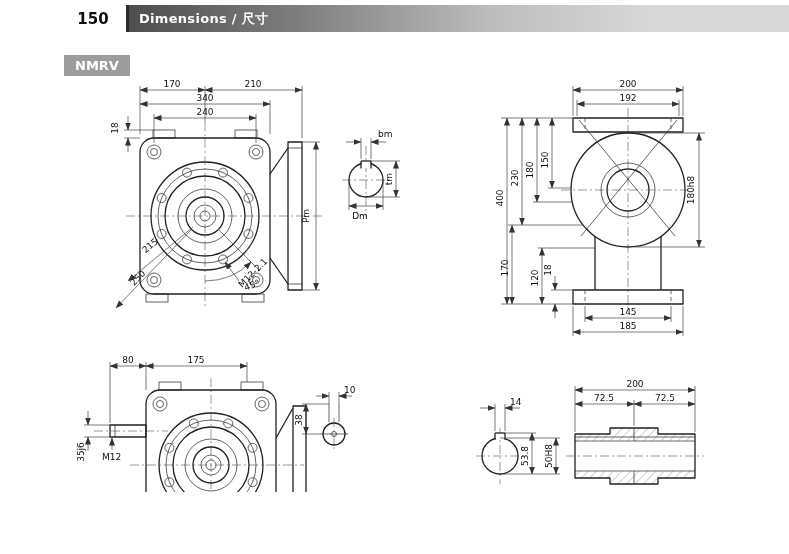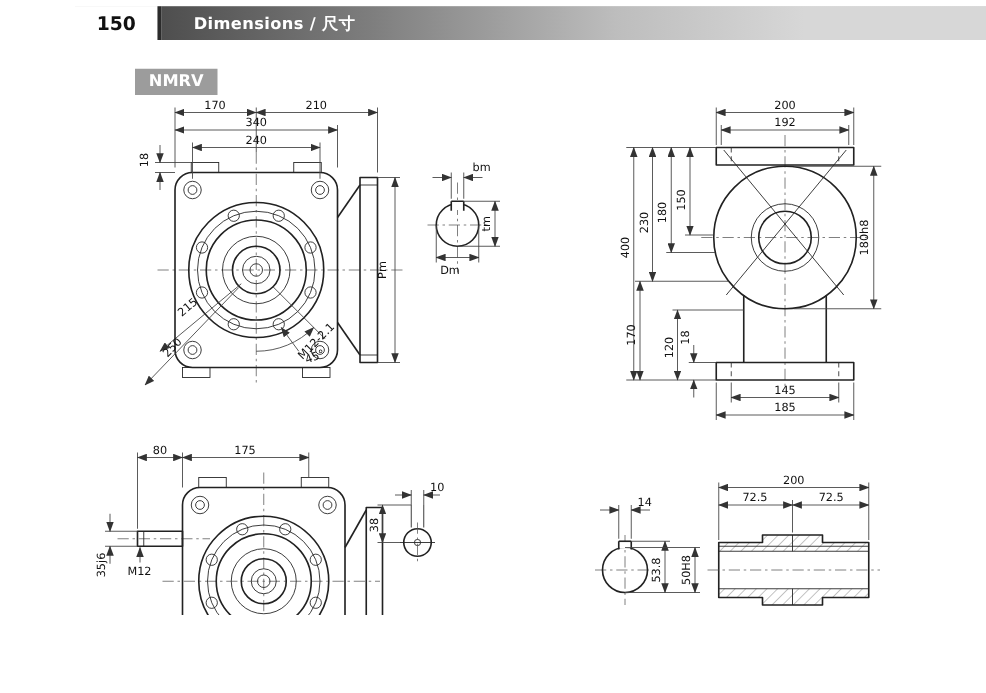--- a/index.html
+++ b/index.html
@@ -9,24 +9,24 @@
     font-family:"DejaVu Sans","Liberation Sans",sans-serif; overflow:hidden;
   }
   .topstrip { position:absolute; left:60px; top:5px; width:729px; height:27px;
     background:#d7d7d7; display:flex; align-items:stretch; }
   .pagenum-box { width:66px; background:#ffffff; display:flex; align-items:center;
     justify-content:center; font-weight:bold; font-size:15px; color:#111; }
   .title-divider { width:3px; background:#2b2b2b; }
   .titlebar { flex:1;
     background:linear-gradient(to right,#4e4e4e 0%,#7d7d7d 25%,#bdbdbd 55%,#d7d7d7 78%);
     color:#ffffff; font-weight:bold; font-size:13px; display:flex; align-items:center;
-    padding-left:26px; letter-spacing:0.3px; }
+    padding-left:10px; letter-spacing:0.3px; }
   .badge { position:absolute; background:#9c9c9c; color:#ffffff; font-weight:bold;
     font-size:13px; display:flex; align-items:center; justify-content:center; z-index:5; }
-  .badge-nmrv { left:64px; top:55px; width:66px; height:21px;margin-left:44px; }
+  .badge-nmrv { left:64px; top:55px; width:66px; height:21px; }
   .badge-vs   { left:88px; top:519px; width:38px; height:21px;font-family:Liberation Serif, serif; }
   svg.draw { position:absolute; }
   svg text { font-family:"DejaVu Sans","Liberation Sans",sans-serif; font-size:9px; fill:#111; }
   .ol { stroke:#222; stroke-width:1.3; fill:none; stroke-linejoin:round; }
   .tl { stroke:#222; stroke-width:0.7; fill:none; }
   .dl { stroke:#444; stroke-width:0.7; fill:none; }
   .cl { stroke:#555; stroke-width:0.6; fill:none; stroke-dasharray:9 3 2 3; }
   .dashl { stroke:#333; stroke-width:0.7; fill:none; stroke-dasharray:4 3; }
 </style>
 </head>

